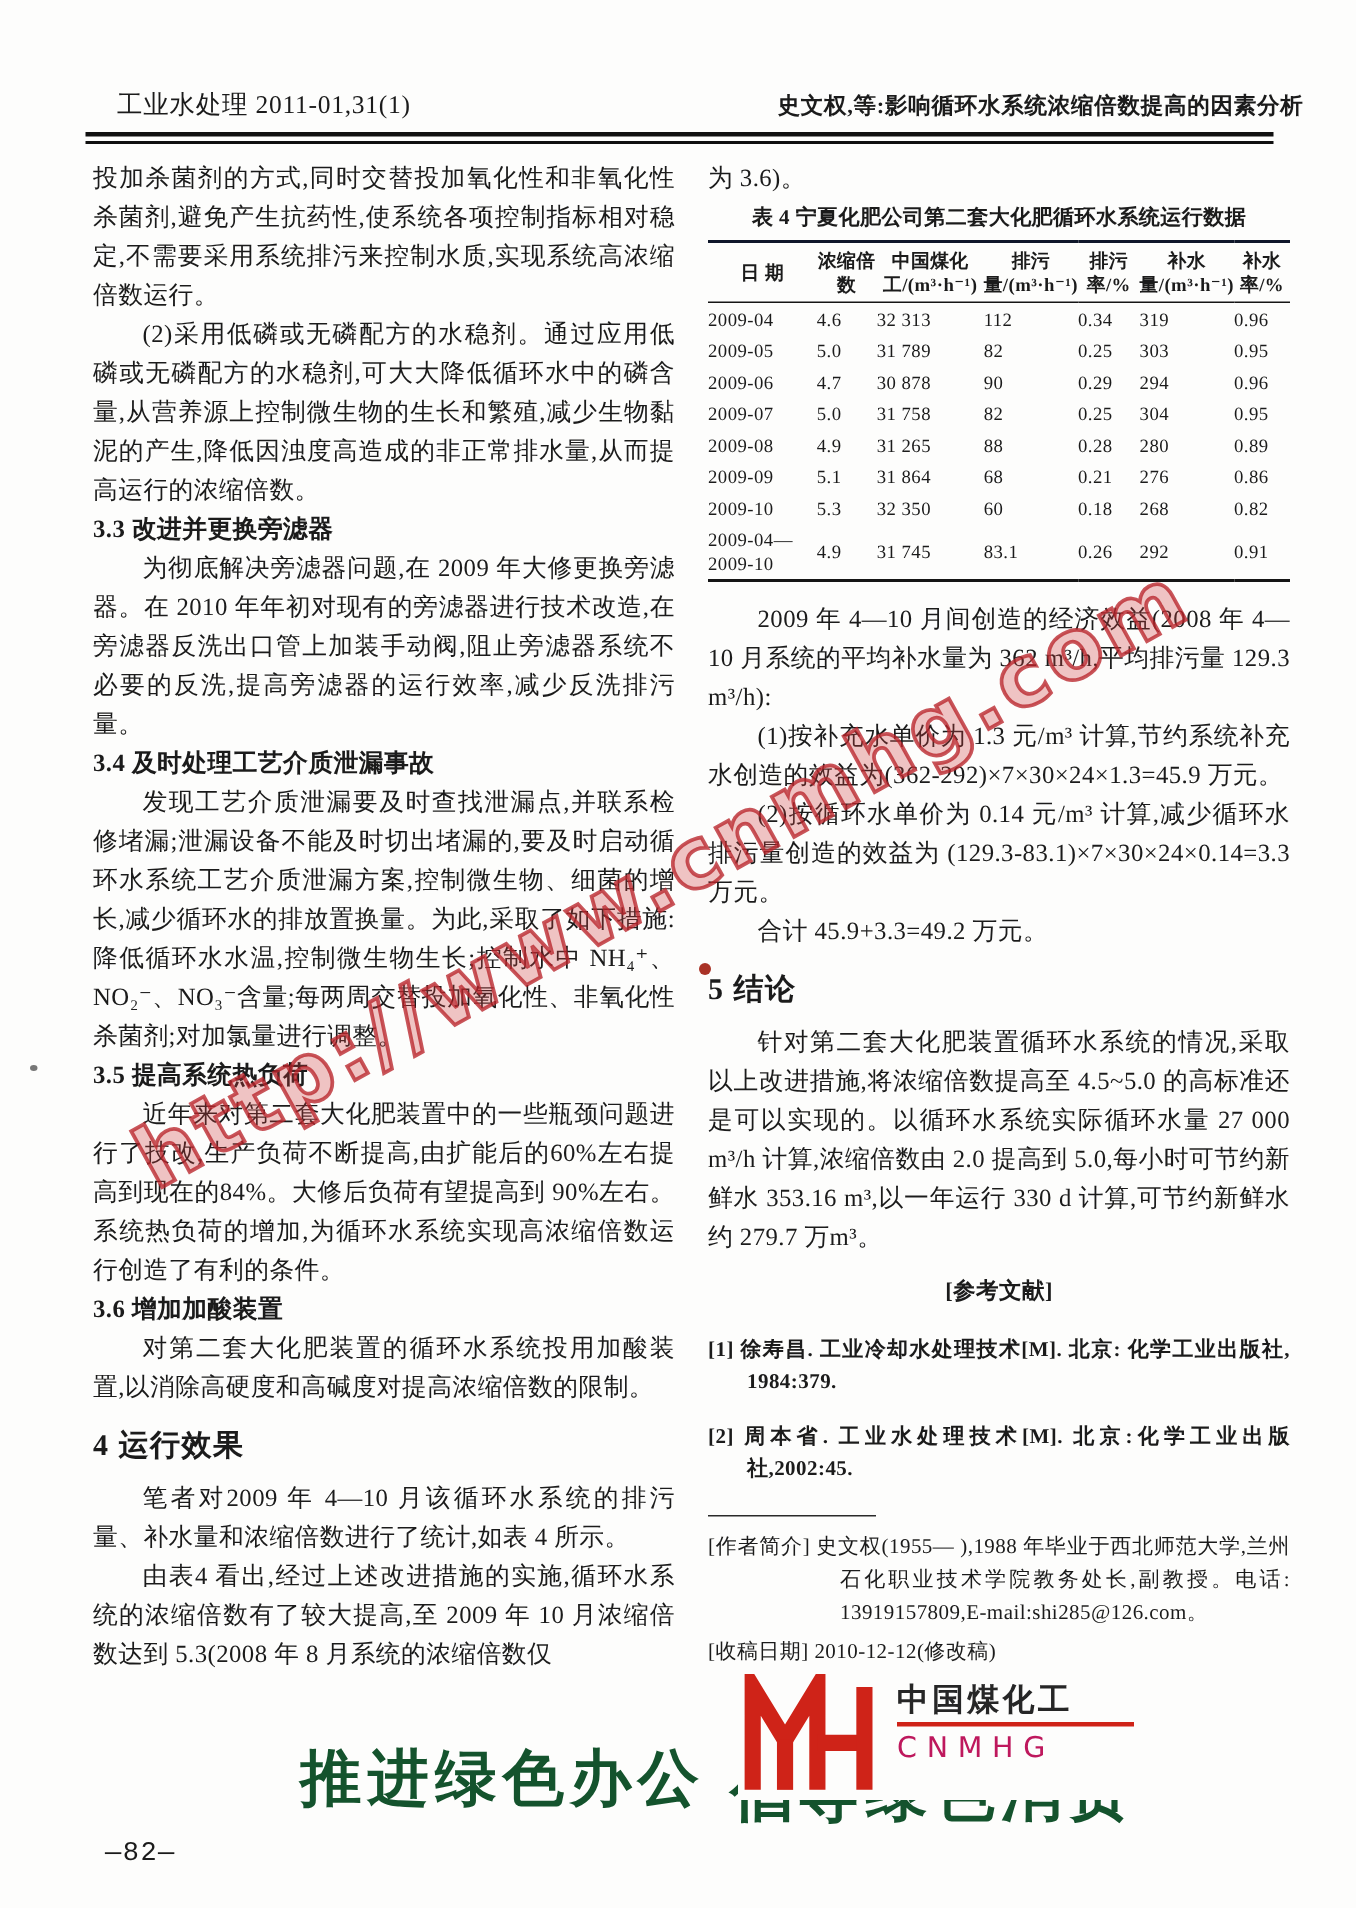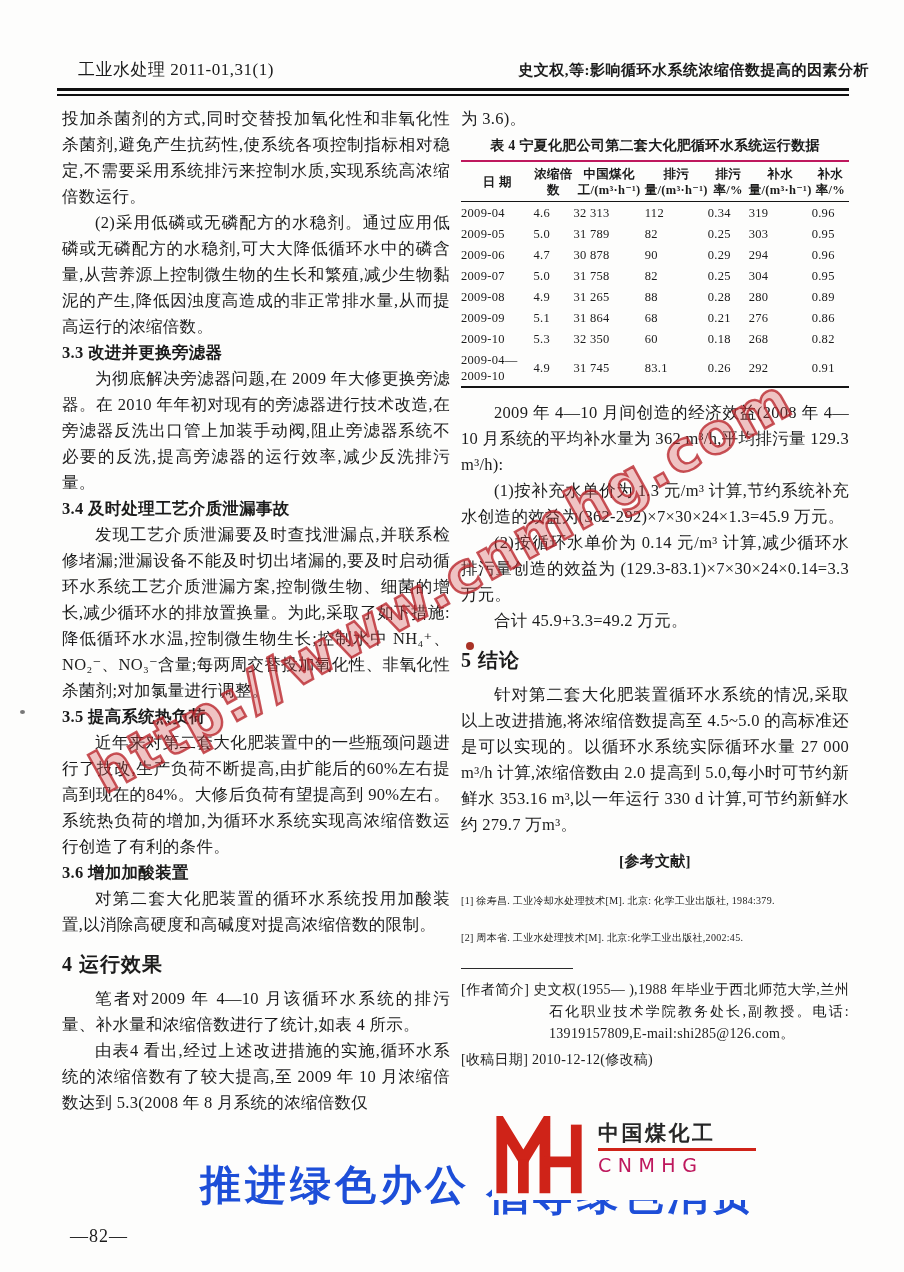--- a/index.html
+++ b/index.html
@@ -9,65 +9,65 @@
   
   .hdr-left{position:absolute;left:78px;top:58px;font-size:17px;letter-spacing:.5px;}
   .hdr-right{position:absolute;right:58px;top:61px;font-size:15px;font-weight:bold;letter-spacing:.5px;}
   .hdr-rule{position:absolute;left:57px;top:88px;width:792px;border-top:3.5px solid #101010;}
   .hdr-rule::after{content:"";display:block;margin-top:2.5px;border-top:2.5px solid #101010;}
 
   
   .col{position:absolute;top:106px;width:388px;font-size:16.5px;line-height:26px;
        text-align:justify;letter-spacing:.3px;}
   .col-left{left:62px;}
-  .col-right{left:461px;width:388px;}
+  .col-right{left:472px;width:388px;}
   .col p{margin:0;text-indent:2em;}
   .col p.noind{text-indent:0;}
   .h-sub{font-weight:bold;text-indent:0 !important;}
   .h-sec{font-weight:bold;font-size:20px;text-indent:0 !important;margin:13px 0 9px !important;letter-spacing:1px;}
 
   
   .tbl-wrap{margin:4px 0 12px;}
   .tbl-title{font-size:14px;font-weight:bold;text-align:center;line-height:19px;margin:2px 0 5px;}
   table{width:100%;border-collapse:collapse;font-size:12.5px;line-height:16px;
-        border-top:2px solid #be185d;border-bottom:2px solid #151515;}
+        border-top:2px solid #0f172a;border-bottom:2px solid #151515;}
   thead th{font-weight:bold;padding:4px 0 3px;border-bottom:1.2px solid #151515;text-align:center;}
   tbody td{text-align:left;padding:2.5px 0;}
 
   
   .refs-title{text-align:center;font-weight:bold;font-size:15px;margin:10px 0 5px !important;text-indent:0 !important;}
-  .ref{font-size:10px;line-height:21px;padding-left:26px;text-indent:-26px !important;margin:16px 0 !important;}
+  .ref{font-size:14px;line-height:21px;padding-left:26px;text-indent:-26px !important;margin:16px 0 !important;font-weight:bold;}
   .author-sep{width:112px;border-top:1.5px solid #2a2a2a;margin:20px 0 10px;}
   .author{font-size:14px;line-height:22px;padding-left:88px;text-indent:-88px !important;}
   .received{font-size:14px;line-height:22px;margin-top:4px !important;text-indent:0 !important;}
 
   
   .watermark{position:absolute;left:95px;top:745px;z-index:6;pointer-events:none;white-space:nowrap;
              transform:rotate(-29deg);transform-origin:0 50%;
              font-family:"DejaVu Sans",sans-serif;font-weight:bold;font-size:56px;letter-spacing:3px;
              color:rgba(208,62,62,.30);-webkit-text-stroke:2.5px rgba(185,36,42,.78);}
 
   
   .dot-red{position:absolute;left:466px;top:642px;width:8px;height:8px;border-radius:50%;background:#a93226;z-index:3;}
   .dot-black{position:absolute;left:20px;top:710px;width:5px;height:4px;border-radius:50%;background:#777;}
 
   
   .slogan{position:absolute;font-family:"DejaVu Serif",serif;font-weight:bold;font-size:41px;
-          letter-spacing:4px;color:#1d4ed8;z-index:1;white-space:nowrap;}
+          letter-spacing:4px;color:#14532d;z-index:1;white-space:nowrap;}
   .slogan-left{left:200px;top:1158px;}
   .slogan-right{left:487px;top:1168px;}
   .logo{position:absolute;left:492px;top:1116px;width:276px;height:84px;background:#fdfdfc;z-index:2;
         display:flex;align-items:flex-start;}
   .logo-mono{width:98px;height:80px;flex:0 0 auto;}
   .logo-text{margin-left:8px;padding-top:5px;}
   .logo-cn{font-size:21px;color:#262626;letter-spacing:2.5px;line-height:25px;font-weight:bold;}
   .logo-line{height:2.5px;background:#cf2318;width:158px;margin:2px 0 3px;}
   .logo-en{font-size:19px;color:#be185d;letter-spacing:6.5px;font-family:"DejaVu Sans",sans-serif;line-height:23px;}
 
-  .pageno{position:absolute;left:70px;top:1226px;font-size:18px;letter-spacing:1px;}
+  .pageno{position:absolute;left:70px;top:1226px;font-size:18px;letter-spacing:1px;font-family:Liberation Mono, monospace;}
 </style>
 </head>
 <body>
 
 <div class="page">
 
   <div class="hdr-left">工业水处理 2011-01,31(1)</div>
   <div class="hdr-right">史文权,等:影响循环水系统浓缩倍数提高的因素分析</div>
   <div class="hdr-rule"></div>
 

